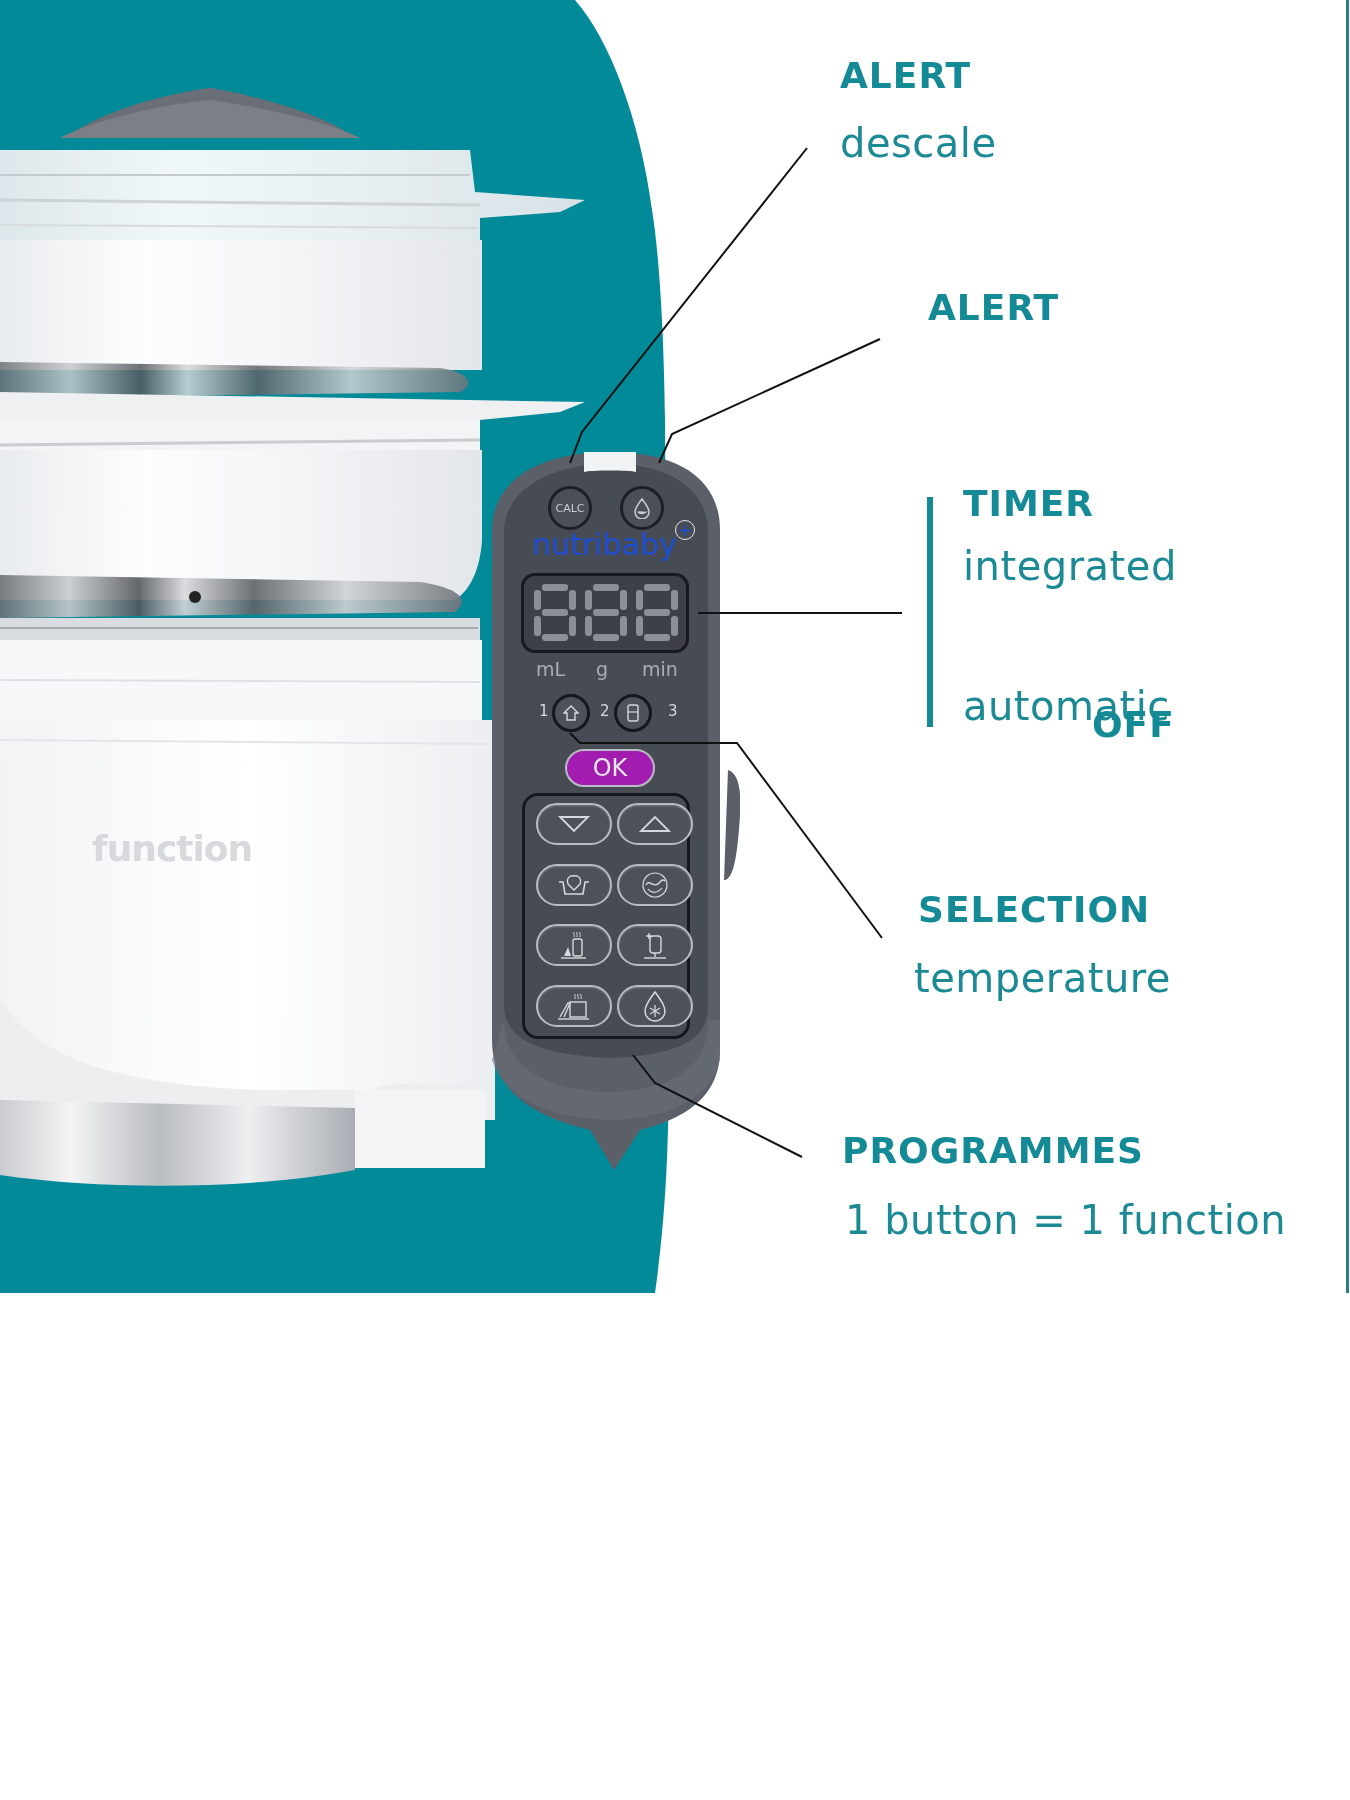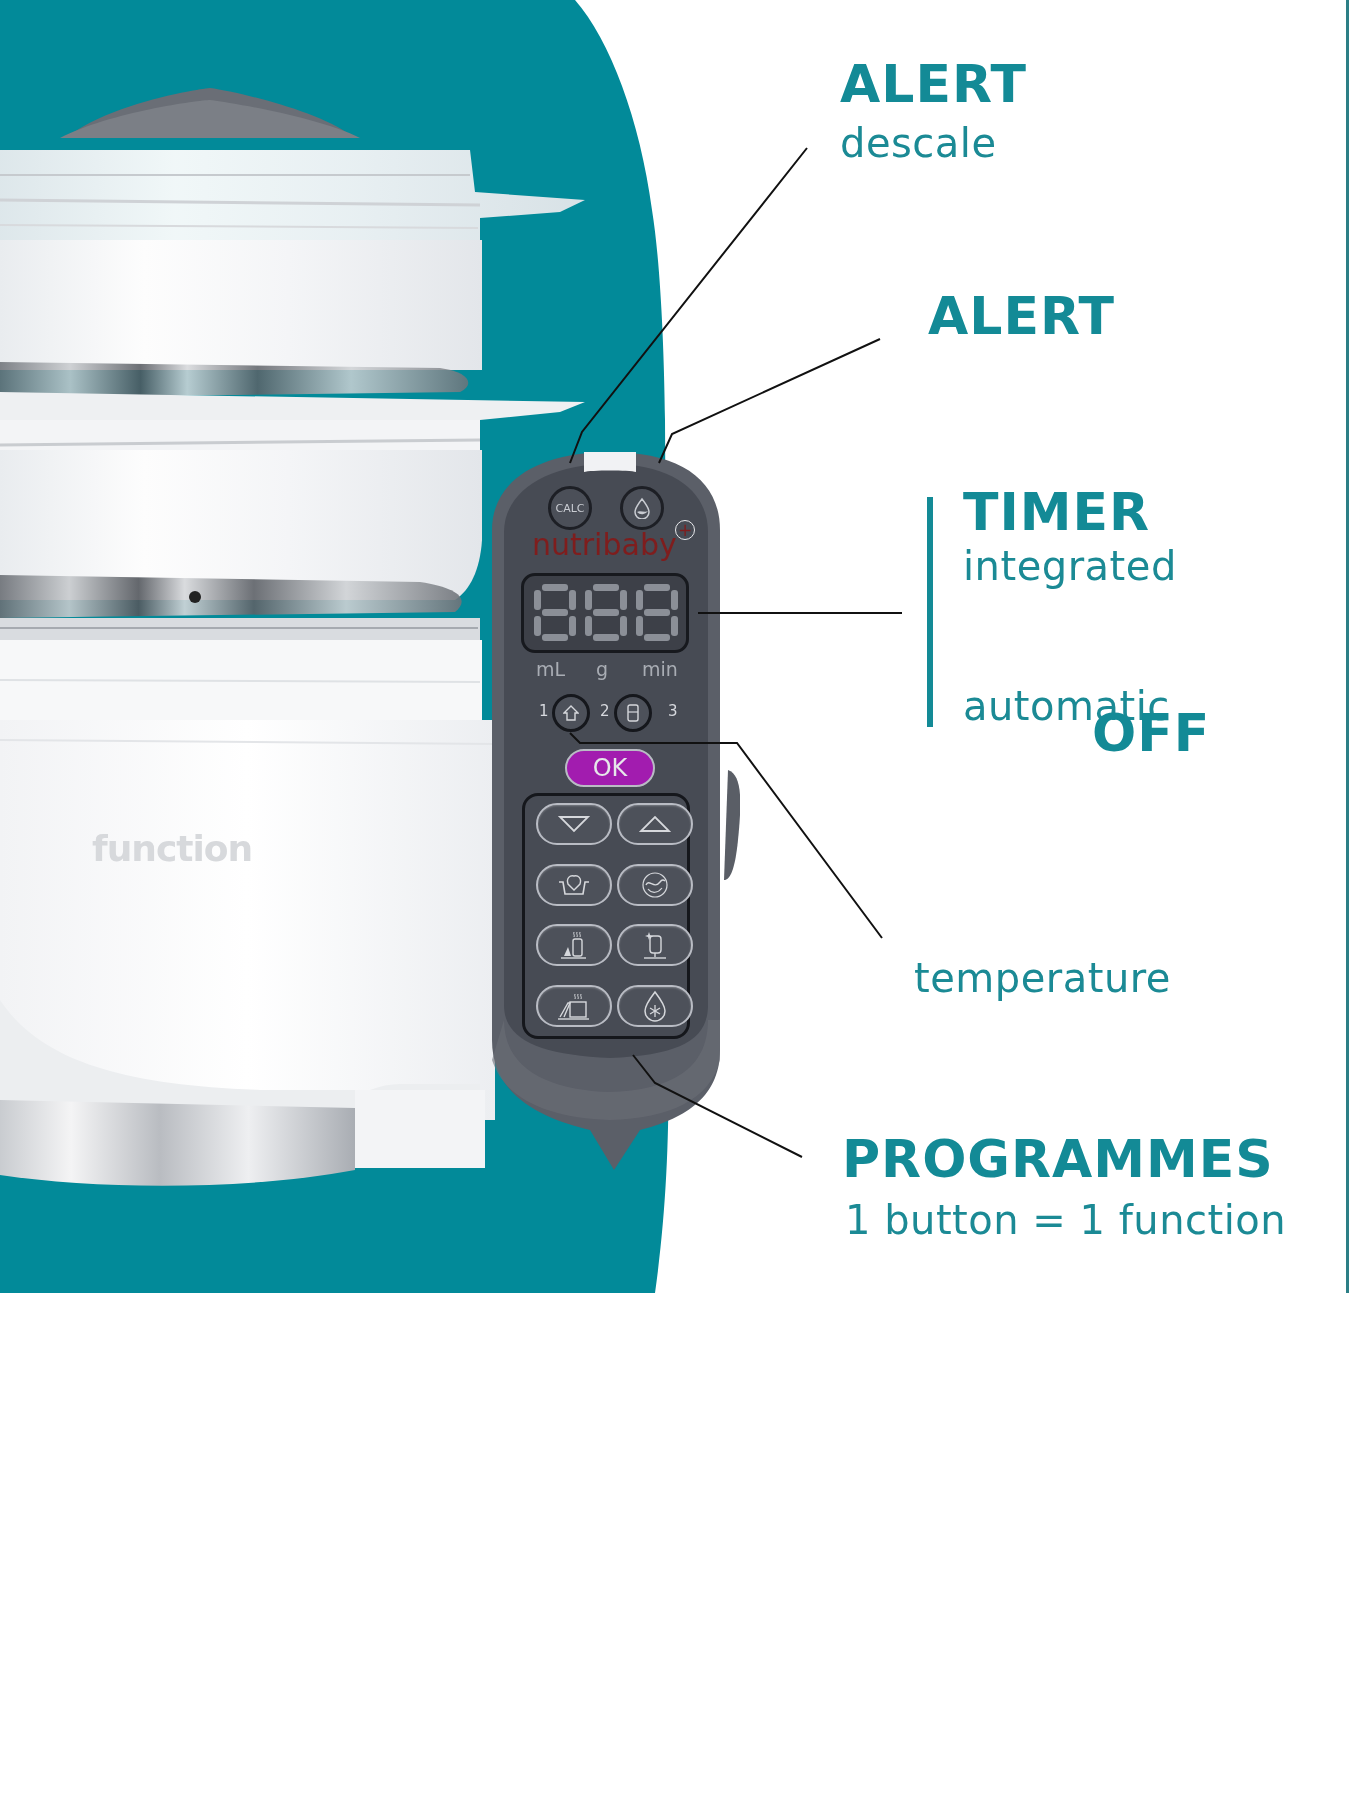--- a/index.html
+++ b/index.html
@@ -1,19 +1,19 @@
 <!DOCTYPE html>
 <html><head>
 <meta charset="utf-8">
 <style>
   html, body { margin:0; padding:0; }
   body { width:1350px; height:1800px; background:#ffffff; position:relative; overflow:hidden; font-family:"DejaVu Sans", sans-serif; }
   .abs { position:absolute; }
   #stage { position:absolute; left:0; top:0; width:1350px; height:1800px; }
-  .label-title { position:absolute; color:#138a96; font-family:"DejaVu Sans", sans-serif; font-weight:bold; font-size:52px; letter-spacing:1px; line-height:1; white-space:nowrap; }
+  .label-title { position:absolute; color:#138a96; font-family:"DejaVu Sans", sans-serif; font-weight:bold; font-size:36px; letter-spacing:1px; line-height:1; white-space:nowrap; }
   .label-sub { position:absolute; color:#1b8a95; font-family:"DejaVu Sans", sans-serif; font-weight:normal; font-size:40px; line-height:1; white-space:nowrap; letter-spacing:0.5px; }
   .panel-text { position:absolute; color:#d7d9de; font-family:"DejaVu Sans", sans-serif; white-space:nowrap; line-height:1; }
   .round-btn { position:absolute; width:44px; height:44px; border-radius:50%; border:3px solid #1d1f25; background:#4b4f58; box-sizing:border-box; display:flex; align-items:center; justify-content:center; }
   .pill-btn { position:absolute; width:76px; height:42px; border-radius:21px; border:2px solid #b9bcc4; background:#4d515a; box-sizing:border-box; box-shadow: inset 0 1px 2px rgba(255,255,255,0.25); display:flex; align-items:center; justify-content:center; }
   .small-circle { position:absolute; width:38px; height:38px; border-radius:50%; border:3px solid #15171c; background:#4d515a; box-sizing:border-box; display:flex; align-items:center; justify-content:center; }
 </style>
 </head>
 <body>
 
 <div id="stage">
@@ -107,21 +107,21 @@
   <div class="round-btn" style="left:548px;top:486px;">
     <span style="color:#c9ccd2;font-size:11px;letter-spacing:0;">CALC</span>
   </div>
   <div class="round-btn" style="left:620px;top:486px;">
     <svg width="18" height="22">
       <path d="M9 2 C9 2 2 11 2 15 A7 7 0 0 0 16 15 C16 11 9 2 9 2 Z" fill="none" stroke="#c9ccd2" stroke-width="1.5"></path>
       <path d="M4 15 C7 13 12 16 15 14 A7 7 0 0 1 4 15 Z" fill="#c9ccd2"></path>
     </svg>
   </div>
 
-  <div class="panel-text" style="left:532px;top:530px;font-size:30px;color:#7f1d1d;">
+  <div class="panel-text" style="left:532px;top:530px;font-size:30px;color:#1d4ed8;">
     <span>nutribaby</span>
     <span style="position:absolute;left:143px;top:-10px;font-size:17px;border:1.5px solid #e8e9ec;border-radius:50%;width:18px;height:18px;line-height:18px;text-align:center;">+</span>
   </div>
 
   <div class="abs" style="left:521px;top:573px;width:168px;height:80px;border-radius:14px;border:3px solid #17191e;background:#3d4048;box-sizing:border-box;">
     <svg width="162" height="74" style="position:absolute;left:0;top:0">
       <g fill="#8b8f97">
 
         <rect x="18" y="8" width="26" height="7" rx="3"></rect>
         <rect x="18" y="33" width="26" height="7" rx="3"></rect>
@@ -250,18 +250,19 @@
   <div class="label-sub" style="left:840px;top:123px;">descale</div>
 
   <div class="label-title" style="left:928px;top:290px;">ALERT</div>
 
   <div class="label-title" style="left:963px;top:486px;">TIMER</div>
   <div class="label-sub" style="left:963px;top:546px;">integrated</div>
 
   <div class="label-sub" style="left:963px;top:686px;">automatic</div>
   <div class="label-title" style="left:1092px;top:707px;">OFF</div>
 
+  <div class="label-title" style="left:918px;top:892px;">SELECTION</div>
   <div class="label-sub" style="left:914px;top:958px;">temperature</div>
 
   <div class="label-title" style="left:842px;top:1133px;">PROGRAMMES</div>
   <div class="label-sub" style="left:845px;top:1200px;">1 button = 1 function</div>
 
 </div>
 
 </body></html>

